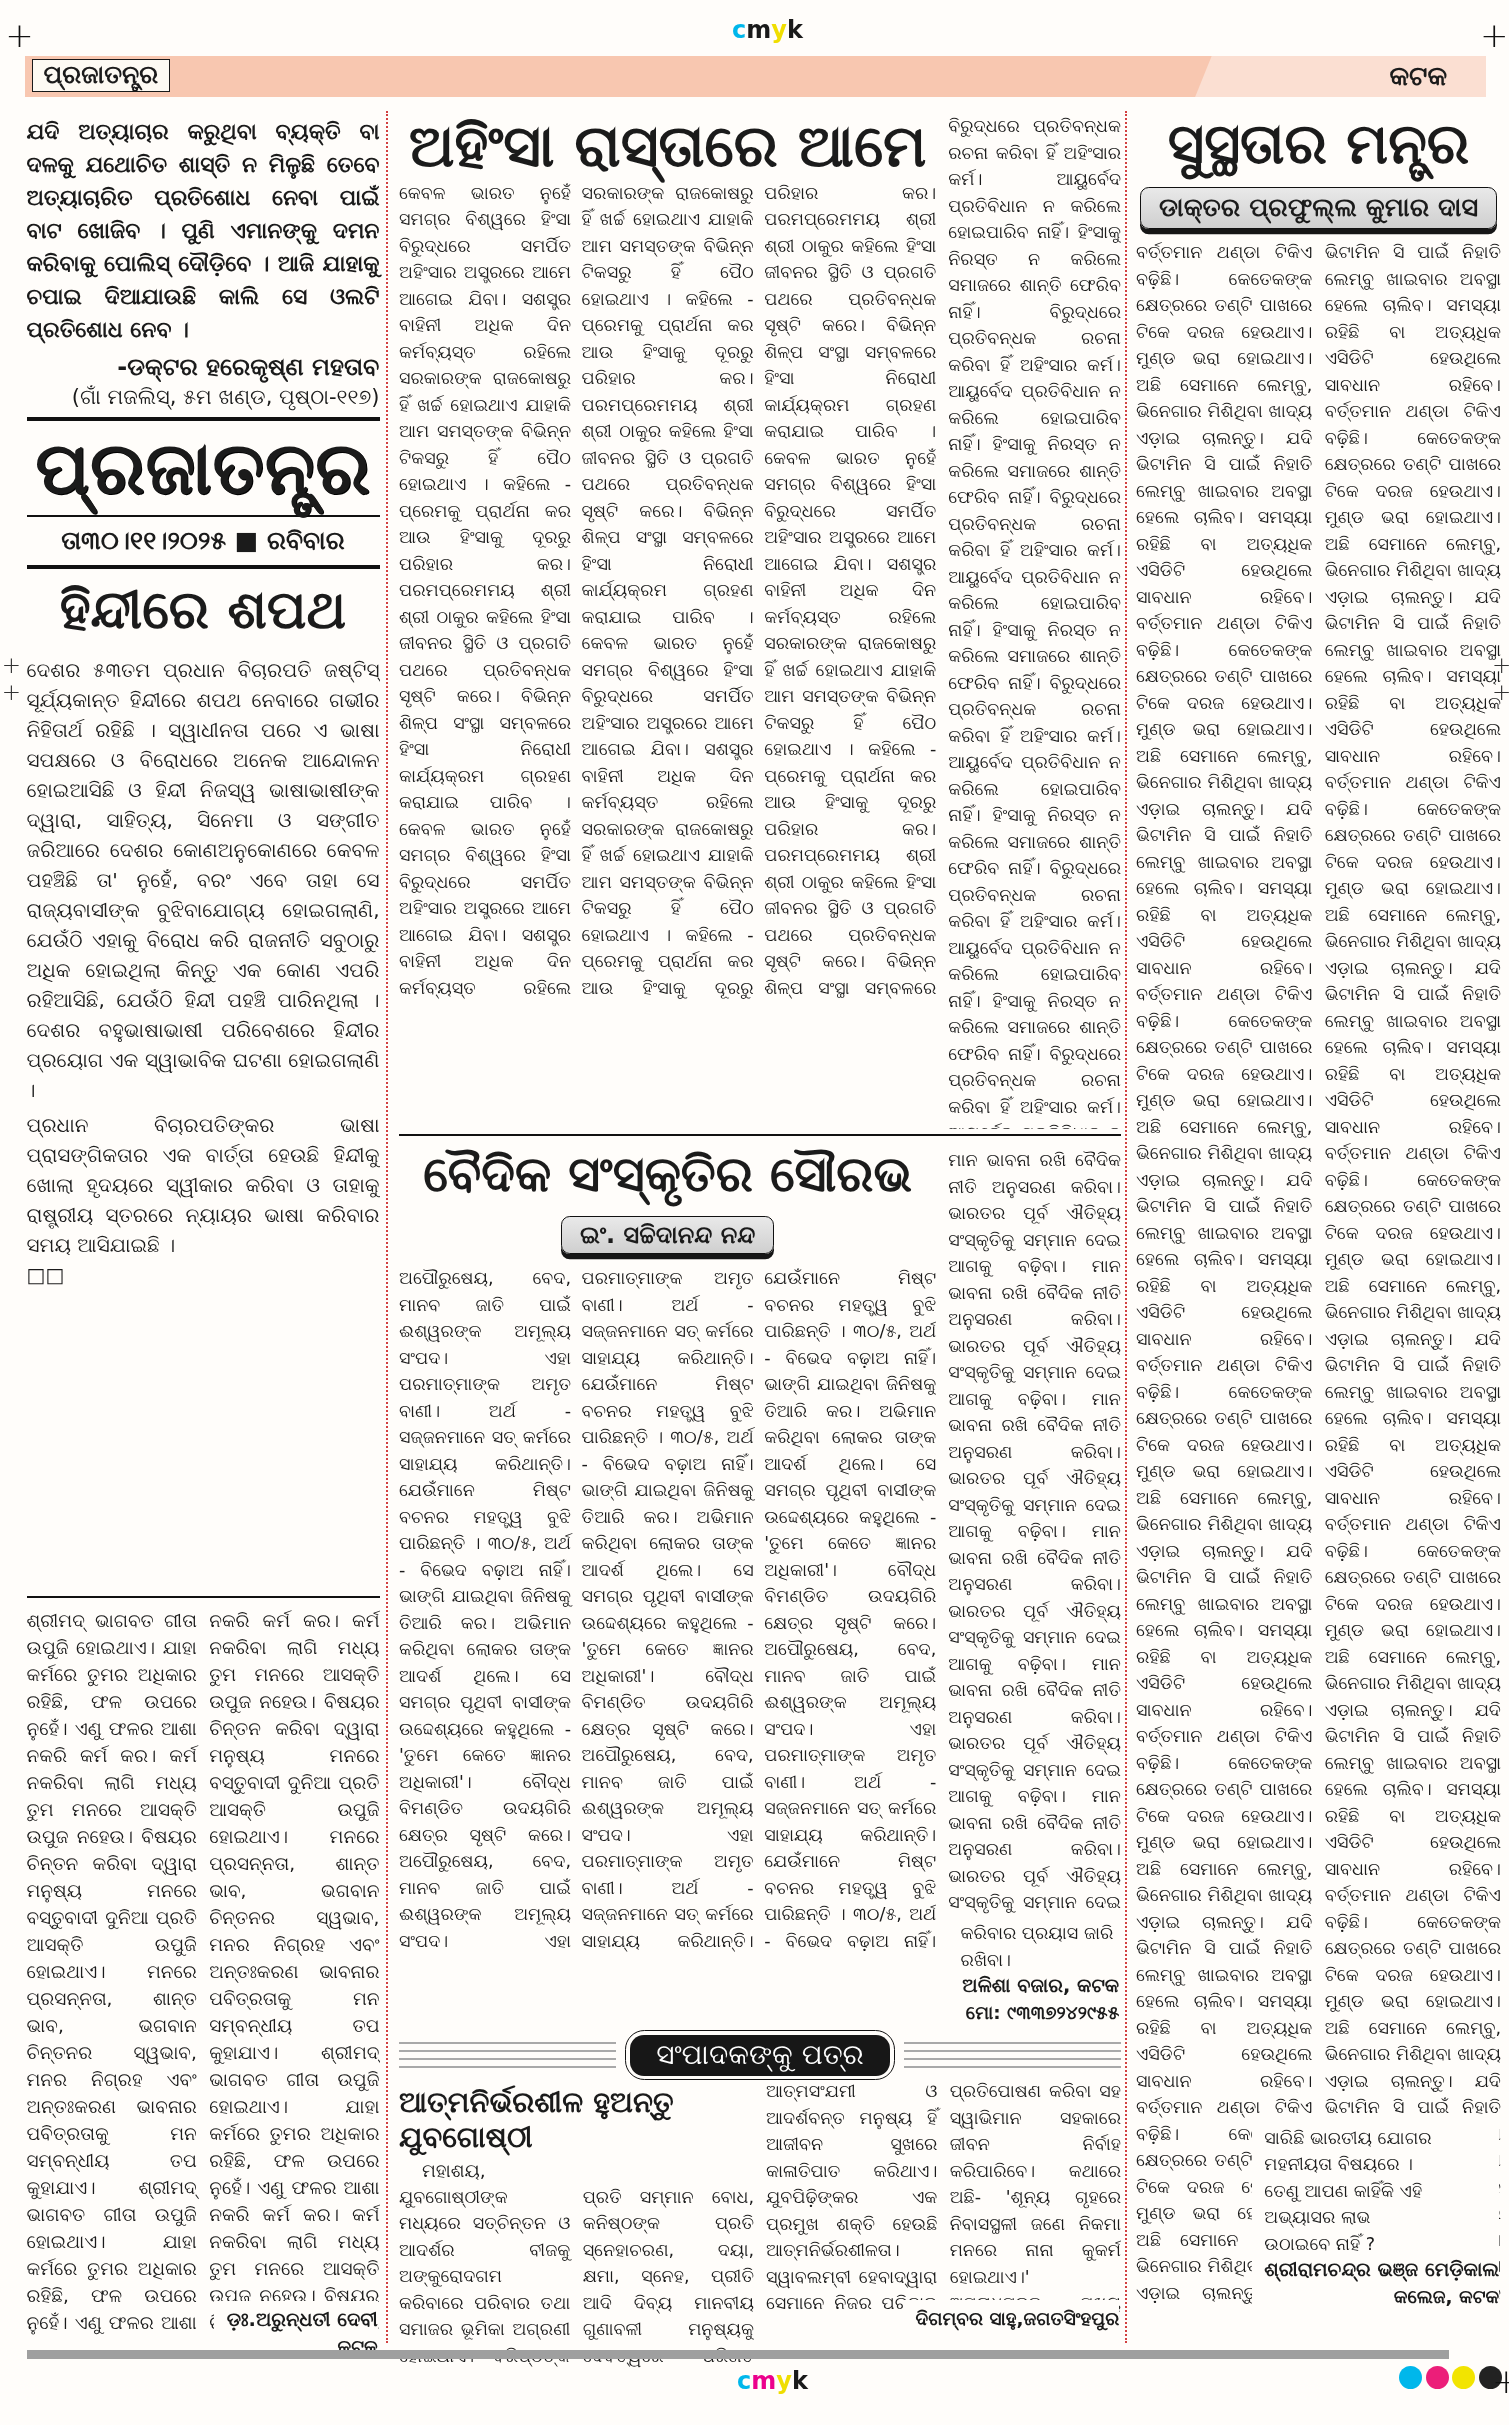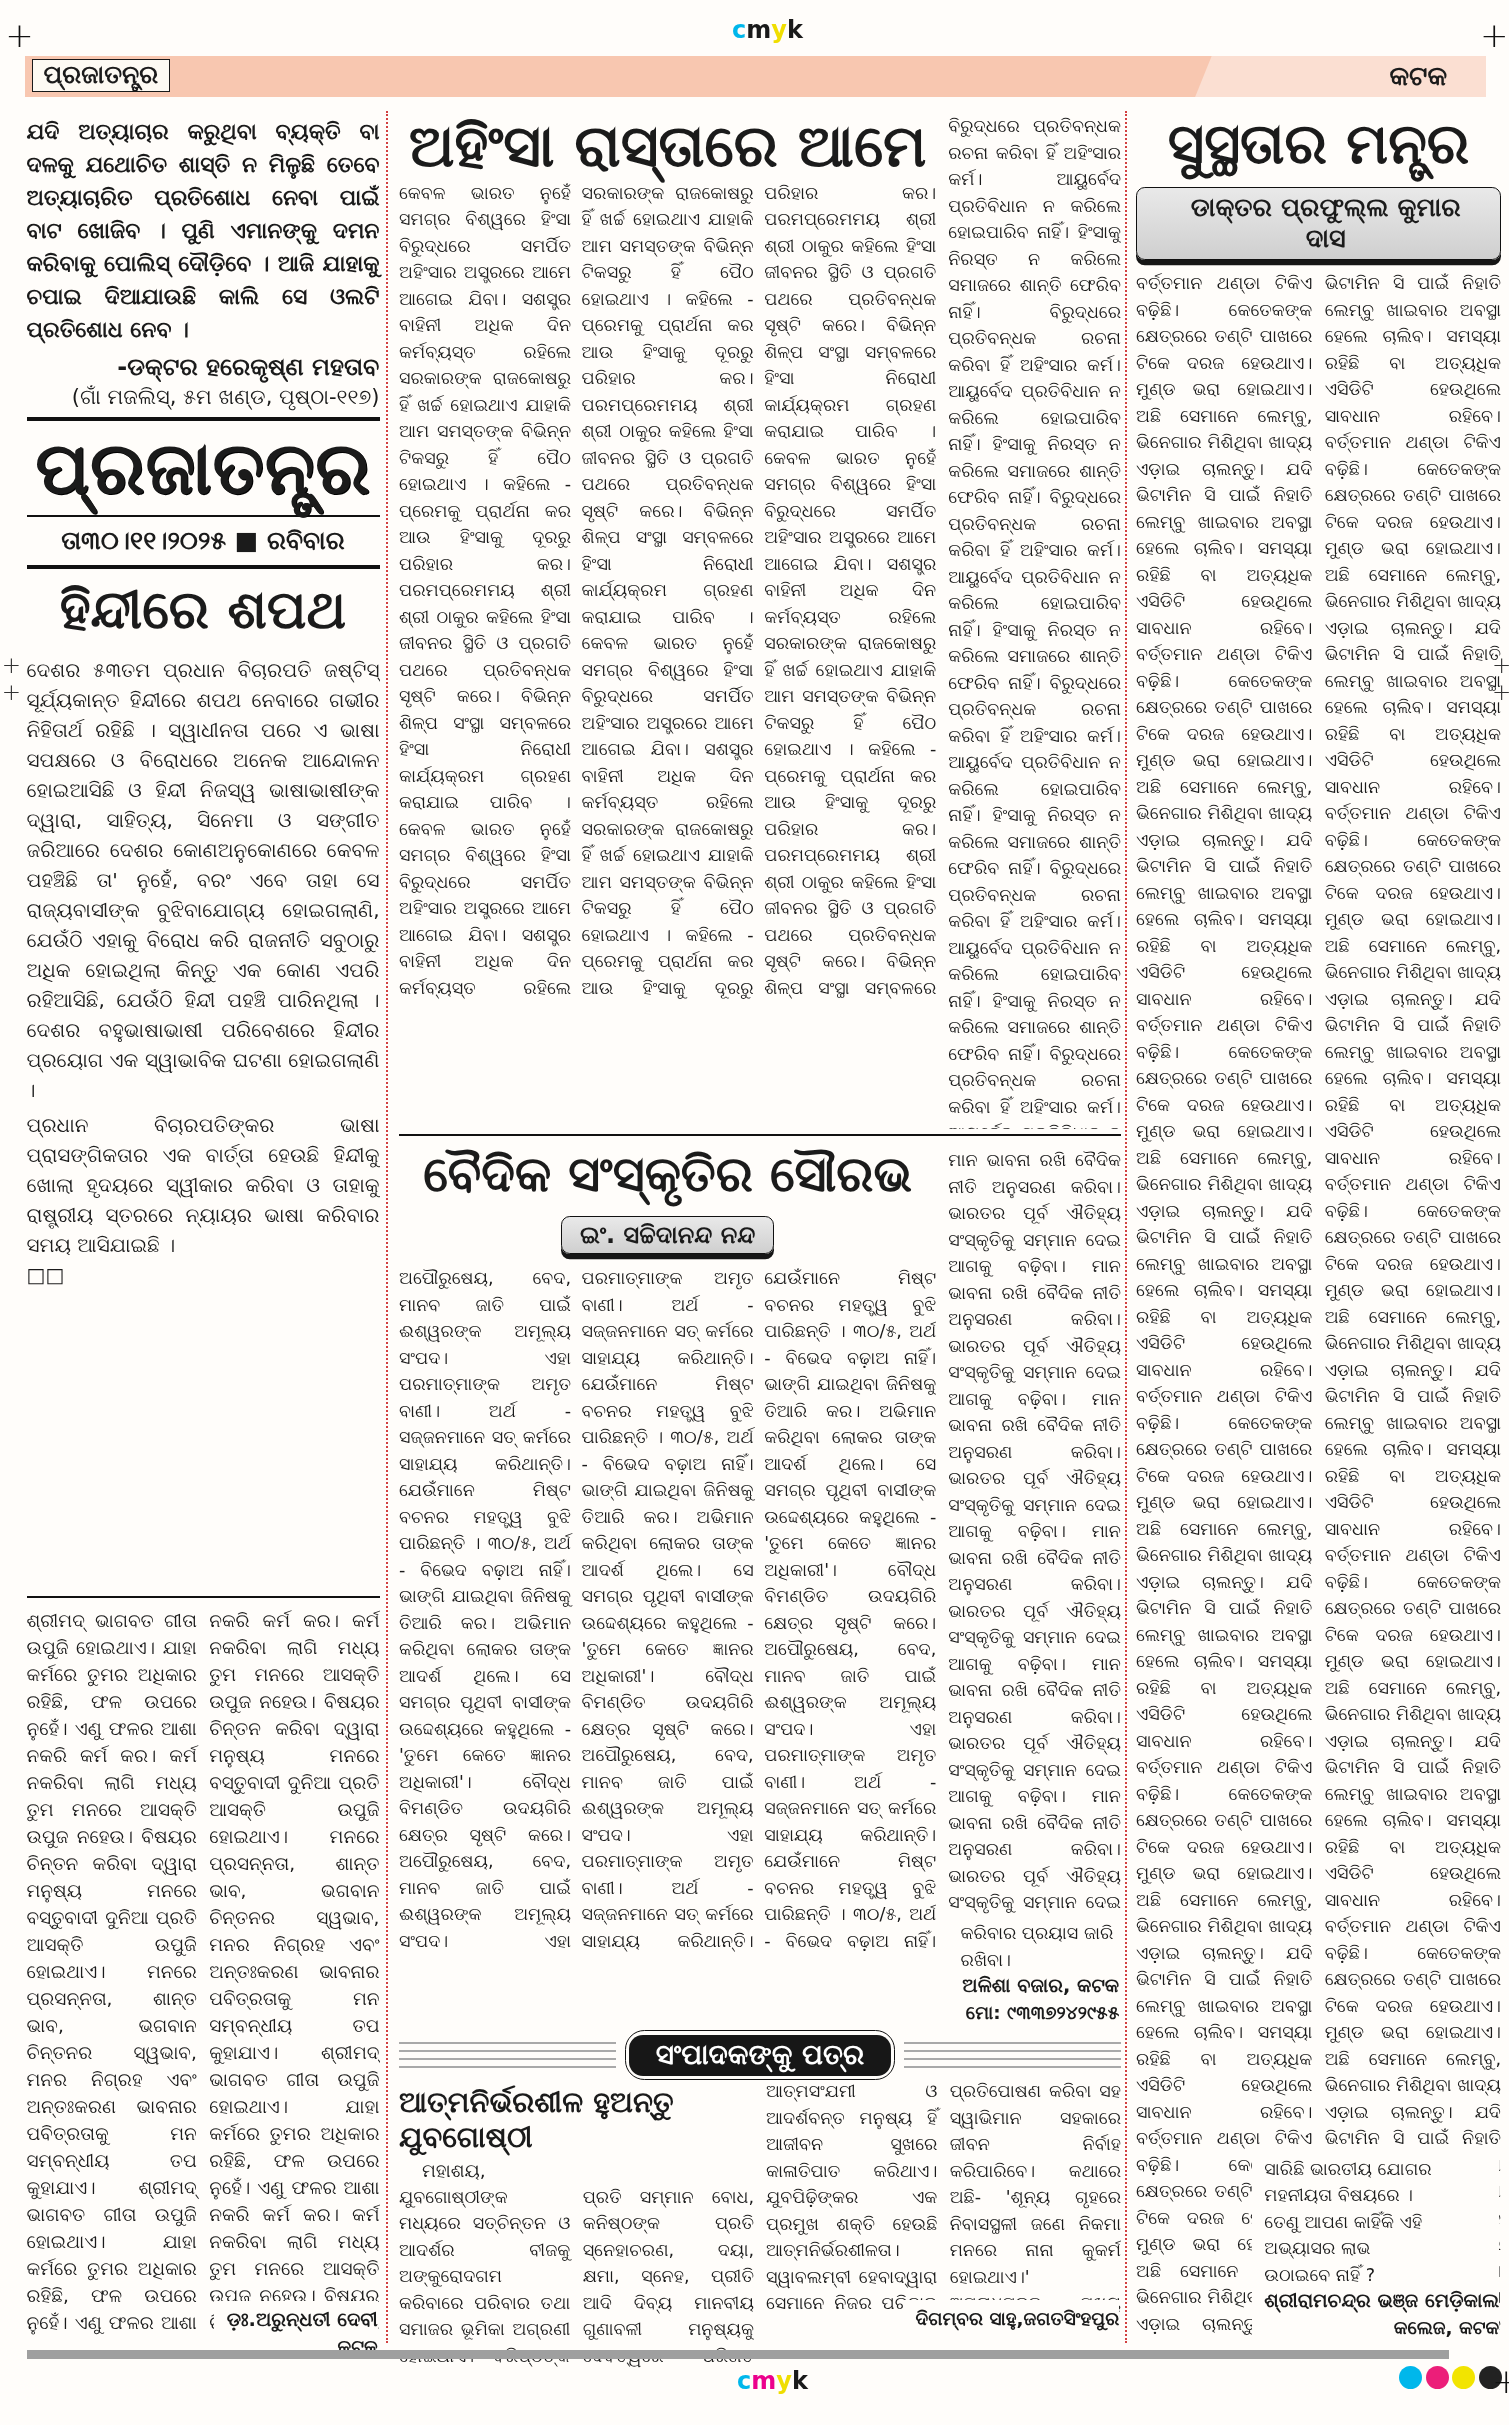--- a/index.html
+++ b/index.html
@@ -55,21 +55,21 @@
               box-shadow:0 5.3px 0 #161616;font-weight:800;font-size:24px;text-align:center;}
   .col3{columns:3;column-gap:10.6px;}
   .fill{overflow:hidden;}
   .hsep{position:absolute;left:0;width:100%;border-top:2.6px solid #111;}
   
   .badge-row{display:flex;align-items:center;height:46px;}
   .quadlines{flex:1;height:26.5px;align-self:center;
              background:repeating-linear-gradient(to bottom,#a9a9a9 0 1.8px,transparent 1.8px 8px);}
   .badge{margin:0 8.8px;padding:3.5px;border:1.8px solid #111;border-radius:19.4px;background:#fffdfa;}
   .badge-inner{background:#171717;color:#fff;border-radius:14px;padding:3.5px 26.5px;
-               font-size:28px;font-weight:700;}
+               font-size:28px;font-weight:400;}
   .letter-headline{font-size:29px;font-weight:900;line-height:1.2;margin:7px 0 5.3px;}
   .salutation{font-size:18.5px;margin:0 0 1.8px 23px;}
   .letters-half{width:355px;position:relative;}
   .letter-cols{position:relative;height:210px;overflow:hidden;}
   .letter-cols-tall{position:relative;height:254px;overflow:hidden;}
   
   #right-block{position:absolute;left:1136px;top:113px;width:365px;}
   .health-headline{font-size:56px;font-weight:900;text-align:center;line-height:1.1;}
   .health-body{position:relative;height:2071px;overflow:hidden;margin-top:5.3px;}
   
@@ -186,21 +186,21 @@
               <div class="l2">ଦିଗମ୍ବର ସାହୁ,ଜଗତସିଂହପୁର</div>
             </div>
           </div>
         </div>
       </div>
     </div>
   </div>
 
   <div id="right-block">
     <div class="health-headline">ସୁସ୍ଥତାର ମନ୍ତ୍ର</div>
-    <div class="byline-box" style="font-size:25.6px;padding-left:32px;">ଡାକ୍ତର ପ୍ରଫୁଲ୍ଲ କୁମାର ଦାସ</div>
+    <div class="byline-box" style="font-size:25.6px;">ଡାକ୍ତର ପ୍ରଫୁଲ୍ଲ କୁମାର ଦାସ</div>
     <div class="health-body col2 just body-sm">
       <span>ବର୍ତ୍ତମାନ ଥଣ୍ଡା ଟିକିଏ ବଢ଼ିଛି। କେତେକଙ୍କ କ୍ଷେତ୍ରରେ ତଣ୍ଟି ପାଖରେ ଟିକେ ଦରଜ ହେଉଥାଏ। ମୁଣ୍ଡ ଭରା ହୋଇଥାଏ। ଅଛି ସେମାନେ ଲେମ୍ବୁ, ଭିନେଗାର ମିଶିଥିବା ଖାଦ୍ୟ ଏଡ଼ାଇ ଚାଲନ୍ତୁ। ଯଦି ଭିଟାମିନ ସି ପାଇଁ ନିହାତି ଲେମ୍ବୁ ଖାଇବାର ଅବସ୍ଥା ହେଲେ ଚାଲିବ। ସମସ୍ୟା ରହିଛି ବା ଅତ୍ୟଧିକ ଏସିଡିଟି ହେଉଥିଲେ ସାବଧାନ ରହିବେ।  ବର୍ତ୍ତମାନ ଥଣ୍ଡା ଟିକିଏ ବଢ଼ିଛି। କେତେକଙ୍କ କ୍ଷେତ୍ରରେ ତଣ୍ଟି ପାଖରେ ଟିକେ ଦରଜ ହେଉଥାଏ। ମୁଣ୍ଡ ଭରା ହୋଇଥାଏ। ଅଛି ସେମାନେ ଲେମ୍ବୁ, ଭିନେଗାର ମିଶିଥିବା ଖାଦ୍ୟ ଏଡ଼ାଇ ଚାଲନ୍ତୁ। ଯଦି ଭିଟାମିନ ସି ପାଇଁ ନିହାତି ଲେମ୍ବୁ ଖାଇବାର ଅବସ୍ଥା ହେଲେ ଚାଲିବ। ସମସ୍ୟା ରହିଛି ବା ଅତ୍ୟଧିକ ଏସିଡିଟି ହେଉଥିଲେ ସାବଧାନ ରହିବେ।  ବର୍ତ୍ତମାନ ଥଣ୍ଡା ଟିକିଏ ବଢ଼ିଛି। କେତେକଙ୍କ କ୍ଷେତ୍ରରେ ତଣ୍ଟି ପାଖରେ ଟିକେ ଦରଜ ହେଉଥାଏ। ମୁଣ୍ଡ ଭରା ହୋଇଥାଏ। ଅଛି ସେମାନେ ଲେମ୍ବୁ, ଭିନେଗାର ମିଶିଥିବା ଖାଦ୍ୟ ଏଡ଼ାଇ ଚାଲନ୍ତୁ। ଯଦି ଭିଟାମିନ ସି ପାଇଁ ନିହାତି ଲେମ୍ବୁ ଖାଇବାର ଅବସ୍ଥା ହେଲେ ଚାଲିବ। ସମସ୍ୟା ରହିଛି ବା ଅତ୍ୟଧିକ ଏସିଡିଟି ହେଉଥିଲେ ସାବଧାନ ରହିବେ।  ବର୍ତ୍ତମାନ ଥଣ୍ଡା ଟିକିଏ ବଢ଼ିଛି। କେତେକଙ୍କ କ୍ଷେତ୍ରରେ ତଣ୍ଟି ପାଖରେ ଟିକେ ଦରଜ ହେଉଥାଏ। ମୁଣ୍ଡ ଭରା ହୋଇଥାଏ। ଅଛି ସେମାନେ ଲେମ୍ବୁ, ଭିନେଗାର ମିଶିଥିବା ଖାଦ୍ୟ ଏଡ଼ାଇ ଚାଲନ୍ତୁ। ଯଦି ଭିଟାମିନ ସି ପାଇଁ ନିହାତି ଲେମ୍ବୁ ଖାଇବାର ଅବସ୍ଥା ହେଲେ ଚାଲିବ। ସମସ୍ୟା ରହିଛି ବା ଅତ୍ୟଧିକ ଏସିଡିଟି ହେଉଥିଲେ ସାବଧାନ ରହିବେ।  ବର୍ତ୍ତମାନ ଥଣ୍ଡା ଟିକିଏ ବଢ଼ିଛି। କେତେକଙ୍କ କ୍ଷେତ୍ରରେ ତଣ୍ଟି ପାଖରେ ଟିକେ ଦରଜ ହେଉଥାଏ। ମୁଣ୍ଡ ଭରା ହୋଇଥାଏ। ଅଛି ସେମାନେ ଲେମ୍ବୁ, ଭିନେଗାର ମିଶିଥିବା ଖାଦ୍ୟ ଏଡ଼ାଇ ଚାଲନ୍ତୁ। ଯଦି ଭିଟାମିନ ସି ପାଇଁ ନିହାତି ଲେମ୍ବୁ ଖାଇବାର ଅବସ୍ଥା ହେଲେ ଚାଲିବ। ସମସ୍ୟା ରହିଛି ବା ଅତ୍ୟଧିକ ଏସିଡିଟି ହେଉଥିଲେ ସାବଧାନ ରହିବେ।  ବର୍ତ୍ତମାନ ଥଣ୍ଡା ଟିକିଏ ବଢ଼ିଛି। କେତେକଙ୍କ କ୍ଷେତ୍ରରେ ତଣ୍ଟି ପାଖରେ ଟିକେ ଦରଜ ହେଉଥାଏ। ମୁଣ୍ଡ ଭରା ହୋଇଥାଏ। ଅଛି ସେମାନେ ଲେମ୍ବୁ, ଭିନେଗାର ମିଶିଥିବା ଖାଦ୍ୟ ଏଡ଼ାଇ ଚାଲନ୍ତୁ। ଯଦି ଭିଟାମିନ ସି ପାଇଁ ନିହାତି ଲେମ୍ବୁ ଖାଇବାର ଅବସ୍ଥା ହେଲେ ଚାଲିବ। ସମସ୍ୟା ରହିଛି ବା ଅତ୍ୟଧିକ ଏସିଡିଟି ହେଉଥିଲେ ସାବଧାନ ରହିବେ।  ବର୍ତ୍ତମାନ ଥଣ୍ଡା ଟିକିଏ ବଢ଼ିଛି। କେତେକଙ୍କ କ୍ଷେତ୍ରରେ ତଣ୍ଟି ପାଖରେ ଟିକେ ଦରଜ ହେଉଥାଏ। ମୁଣ୍ଡ ଭରା ହୋଇଥାଏ। ଅଛି ସେମାନେ ଲେମ୍ବୁ, ଭିନେଗାର ମିଶିଥିବା ଖାଦ୍ୟ ଏଡ଼ାଇ ଚାଲନ୍ତୁ। ଯଦି ଭିଟାମିନ ସି ପାଇଁ ନିହାତି ଲେମ୍ବୁ ଖାଇବାର ଅବସ୍ଥା ହେଲେ ଚାଲିବ। ସମସ୍ୟା ରହିଛି ବା ଅତ୍ୟଧିକ ଏସିଡିଟି ହେଉଥିଲେ ସାବଧାନ ରହିବେ।  ବର୍ତ୍ତମାନ ଥଣ୍ଡା ଟିକିଏ ବଢ଼ିଛି। କେତେକଙ୍କ କ୍ଷେତ୍ରରେ ତଣ୍ଟି ପାଖରେ ଟିକେ ଦରଜ ହେଉଥାଏ। ମୁଣ୍ଡ ଭରା ହୋଇଥାଏ। ଅଛି ସେମାନେ ଲେମ୍ବୁ, ଭିନେଗାର ମିଶିଥିବା ଖାଦ୍ୟ ଏଡ଼ାଇ ଚାଲନ୍ତୁ। ଯଦି ଭିଟାମିନ ସି ପାଇଁ ନିହାତି ଲେମ୍ବୁ ଖାଇବାର ଅବସ୍ଥା ହେଲେ ଚାଲିବ। ସମସ୍ୟା ରହିଛି ବା ଅତ୍ୟଧିକ ଏସିଡିଟି ହେଉଥିଲେ ସାବଧାନ ରହିବେ।  ବର୍ତ୍ତମାନ ଥଣ୍ଡା ଟିକିଏ ବଢ଼ିଛି। କେତେକଙ୍କ କ୍ଷେତ୍ରରେ ତଣ୍ଟି ପାଖରେ ଟିକେ ଦରଜ ହେଉଥାଏ। ମୁଣ୍ଡ ଭରା ହୋଇଥାଏ। ଅଛି ସେମାନେ ଲେମ୍ବୁ, ଭିନେଗାର ମିଶିଥିବା ଖାଦ୍ୟ ଏଡ଼ାଇ ଚାଲନ୍ତୁ। ଯଦି ଭିଟାମିନ ସି ପାଇଁ ନିହାତି ଲେମ୍ବୁ ଖାଇବାର ଅବସ୍ଥା ହେଲେ ଚାଲିବ। ସମସ୍ୟା ରହିଛି ବା ଅତ୍ୟଧିକ ଏସିଡିଟି ହେଉଥିଲେ ସାବଧାନ ରହିବେ।  ବର୍ତ୍ତମାନ ଥଣ୍ଡା ଟିକିଏ ବଢ଼ିଛି। କେତେକଙ୍କ କ୍ଷେତ୍ରରେ ତଣ୍ଟି ପାଖରେ ଟିକେ ଦରଜ ହେଉଥାଏ। ମୁଣ୍ଡ ଭରା ହୋଇଥାଏ। ଅଛି ସେମାନେ ଲେମ୍ବୁ, ଭିନେଗାର ମିଶିଥିବା ଖାଦ୍ୟ ଏଡ଼ାଇ ଚାଲନ୍ତୁ। ଯଦି ଭିଟାମିନ ସି ପାଇଁ ନିହାତି ଲେମ୍ବୁ ଖାଇବାର ଅବସ୍ଥା ହେଲେ ଚାଲିବ। ସମସ୍ୟା ରହିଛି ବା ଅତ୍ୟଧିକ ଏସିଡିଟି ହେଉଥିଲେ ସାବଧାନ ରହିବେ।  ବର୍ତ୍ତମାନ ଥଣ୍ଡା ଟିକିଏ ବଢ଼ିଛି। କେତେକଙ୍କ କ୍ଷେତ୍ରରେ ତଣ୍ଟି ପାଖରେ ଟିକେ ଦରଜ ହେଉଥାଏ। ମୁଣ୍ଡ ଭରା ହୋଇଥାଏ। ଅଛି ସେମାନେ ଲେମ୍ବୁ, ଭିନେଗାର ମିଶିଥିବା ଖାଦ୍ୟ ଏଡ଼ାଇ ଚାଲନ୍ତୁ। ଯଦି ଭିଟାମିନ ସି ପାଇଁ ନିହାତି ଲେମ୍ବୁ ଖାଇବାର ଅବସ୍ଥା ହେଲେ ଚାଲିବ। ସମସ୍ୟା ରହିଛି ବା ଅତ୍ୟଧିକ ଏସିଡିଟି ହେଉଥିଲେ ସାବଧାନ ରହିବେ।  ବର୍ତ୍ତମାନ ଥଣ୍ଡା ଟିକିଏ ବଢ଼ିଛି। କେତେକଙ୍କ କ୍ଷେତ୍ରରେ ତଣ୍ଟି ପାଖରେ ଟିକେ ଦରଜ ହେଉଥାଏ। ମୁଣ୍ଡ ଭରା ହୋଇଥାଏ। ଅଛି ସେମାନେ ଲେମ୍ବୁ, ଭିନେଗାର ମିଶିଥିବା ଖାଦ୍ୟ ଏଡ଼ାଇ ଚାଲନ୍ତୁ। ଯଦି ଭିଟାମିନ ସି ପାଇଁ ନିହାତି ଲେମ୍ବୁ ଖାଇବାର ଅବସ୍ଥା ହେଲେ ଚାଲିବ। ସମସ୍ୟା ରହିଛି ବା ଅତ୍ୟଧିକ ଏସିଡିଟି ହେଉଥିଲେ ସାବଧାନ ରହିବେ।  ବର୍ତ୍ତମାନ ଥଣ୍ଡା ଟିକିଏ ବଢ଼ିଛି। କେତେକଙ୍କ କ୍ଷେତ୍ରରେ ତଣ୍ଟି ପାଖରେ ଟିକେ ଦରଜ ହେଉଥାଏ। ମୁଣ୍ଡ ଭରା ହୋଇଥାଏ। ଅଛି ସେମାନେ ଲେମ୍ବୁ, ଭିନେଗାର ମିଶିଥିବା ଖାଦ୍ୟ ଏଡ଼ାଇ ଚାଲନ୍ତୁ। ଯଦି ଭିଟାମିନ ସି ପାଇଁ ନିହାତି ଲେମ୍ବୁ ଖାଇବାର ଅବସ୍ଥା ହେଲେ ଚାଲିବ। ସମସ୍ୟା ରହିଛି ବା ଅତ୍ୟଧିକ ଏସିଡିଟି ହେଉଥିଲେ ସାବଧାନ ରହିବେ।  ବର୍ତ୍ତମାନ ଥଣ୍ଡା ଟିକିଏ ବଢ଼ିଛି। କେତେକଙ୍କ କ୍ଷେତ୍ରରେ ତଣ୍ଟି ପାଖରେ ଟିକେ ଦରଜ ହେଉଥାଏ। ମୁଣ୍ଡ ଭରା ହୋଇଥାଏ। ଅଛି ସେମାନେ ଲେମ୍ବୁ, ଭିନେଗାର ମିଶିଥିବା ଖାଦ୍ୟ ଏଡ଼ାଇ ଚାଲନ୍ତୁ। ଯଦି ଭିଟାମିନ ସି ପାଇଁ ନିହାତି ଲେମ୍ବୁ ଖାଇବାର ଅବସ୍ଥା ହେଲେ ଚାଲିବ। ସମସ୍ୟା ରହିଛି ବା ଅତ୍ୟଧିକ ଏସିଡିଟି ହେଉଥିଲେ ସାବଧାନ ରହିବେ।  ବର୍ତ୍ତମାନ ଥଣ୍ଡା ଟିକିଏ ବଢ଼ିଛି। କେତେକଙ୍କ କ୍ଷେତ୍ରରେ ତଣ୍ଟି ପାଖରେ ଟିକେ ଦରଜ ହେଉଥାଏ। ମୁଣ୍ଡ ଭରା ହୋଇଥାଏ। ଅଛି ସେମାନେ ଲେମ୍ବୁ, ଭିନେଗାର ମିଶିଥିବା ଖାଦ୍ୟ ଏଡ଼ାଇ ଚାଲନ୍ତୁ। ଯଦି ଭିଟାମିନ ସି ପାଇଁ ନିହାତି ଲେମ୍ବୁ ଖାଇବାର ଅବସ୍ଥା ହେଲେ ଚାଲିବ। ସମସ୍ୟା ରହିଛି ବା ଅତ୍ୟଧିକ ଏସିଡିଟି ହେଉଥିଲେ ସାବଧାନ ରହିବେ।  ବର୍ତ୍ତମାନ ଥଣ୍ଡା ଟିକିଏ ବଢ଼ିଛି। କେତେକଙ୍କ କ୍ଷେତ୍ରରେ ତଣ୍ଟି ପାଖରେ ଟିକେ ଦରଜ ହେଉଥାଏ। ମୁଣ୍ଡ ଭରା ହୋଇଥାଏ। ଅଛି ସେମାନେ ଲେମ୍ବୁ, ଭିନେଗାର ମିଶିଥିବା ଖାଦ୍ୟ ଏଡ଼ାଇ ଚାଲନ୍ତୁ। ଯଦି ଭିଟାମିନ ସି ପାଇଁ ନିହାତି ଲେମ୍ବୁ ଖାଇବାର ଅବସ୍ଥା ହେଲେ ଚାଲିବ। ସମସ୍ୟା ରହିଛି ବା ଅତ୍ୟଧିକ ଏସିଡିଟି ହେଉଥିଲେ ସାବଧାନ ରହିବେ।  ବର୍ତ୍ତମାନ ଥଣ୍ଡା ଟିକିଏ ବଢ଼ିଛି। କେତେକଙ୍କ କ୍ଷେତ୍ରରେ ତଣ୍ଟି ପାଖରେ ଟିକେ ଦରଜ ହେଉଥାଏ। ମୁଣ୍ଡ ଭରା ହୋଇଥାଏ। ଅଛି ସେମାନେ ଲେମ୍ବୁ, ଭିନେଗାର ମିଶିଥିବା ଖାଦ୍ୟ ଏଡ଼ାଇ ଚାଲନ୍ତୁ। ଯଦି ଭିଟାମିନ ସି ପାଇଁ ନିହାତି ଲେମ୍ବୁ ଖାଇବାର ଅବସ୍ଥା ହେଲେ ଚାଲିବ। ସମସ୍ୟା ରହିଛି ବା ଅତ୍ୟଧିକ ଏସିଡିଟି ହେଉଥିଲେ ସାବଧାନ ରହିବେ।  ବର୍ତ୍ତମାନ ଥଣ୍ଡା ଟିକିଏ ବଢ଼ିଛି। କେତେକଙ୍କ କ୍ଷେତ୍ରରେ ତଣ୍ଟି ପାଖରେ ଟିକେ ଦରଜ ହେଉଥାଏ। ମୁଣ୍ଡ ଭରା ହୋଇଥାଏ। ଅଛି ସେମାନେ ଲେମ୍ବୁ, ଭିନେଗାର ମିଶିଥିବା ଖାଦ୍ୟ ଏଡ଼ାଇ ଚାଲନ୍ତୁ। ଯଦି ଭିଟାମିନ ସି ପାଇଁ ନିହାତି ଲେମ୍ବୁ ଖାଇବାର ଅବସ୍ଥା ହେଲେ ଚାଲିବ। ସମସ୍ୟା ରହିଛି ବା ଅତ୍ୟଧିକ ଏସିଡିଟି ହେଉଥିଲେ ସାବଧାନ ରହିବେ। </span>
       <div class="sig-overlay">
         <div style="font-weight:400;font-size:17.6px;text-align:left;max-width:176px;">ସାରିଛି ଭାରତୀୟ ଯୋଗର ମହନୀୟତା ବିଷୟରେ । ତେଣୁ ଆପଣ କାହିଁକି ଏହି ଅଭ୍ୟାସର ଲାଭ ଉଠାଇବେ ନାହିଁ ?</div>
         <div class="l1">ଶ୍ରୀରାମଚନ୍ଦ୍ର ଭଞ୍ଜ ମେଡ଼ିକାଲ</div>
         <div class="l2">କଲେଜ, କଟକ</div>
       </div>
     </div>
   </div>
 

